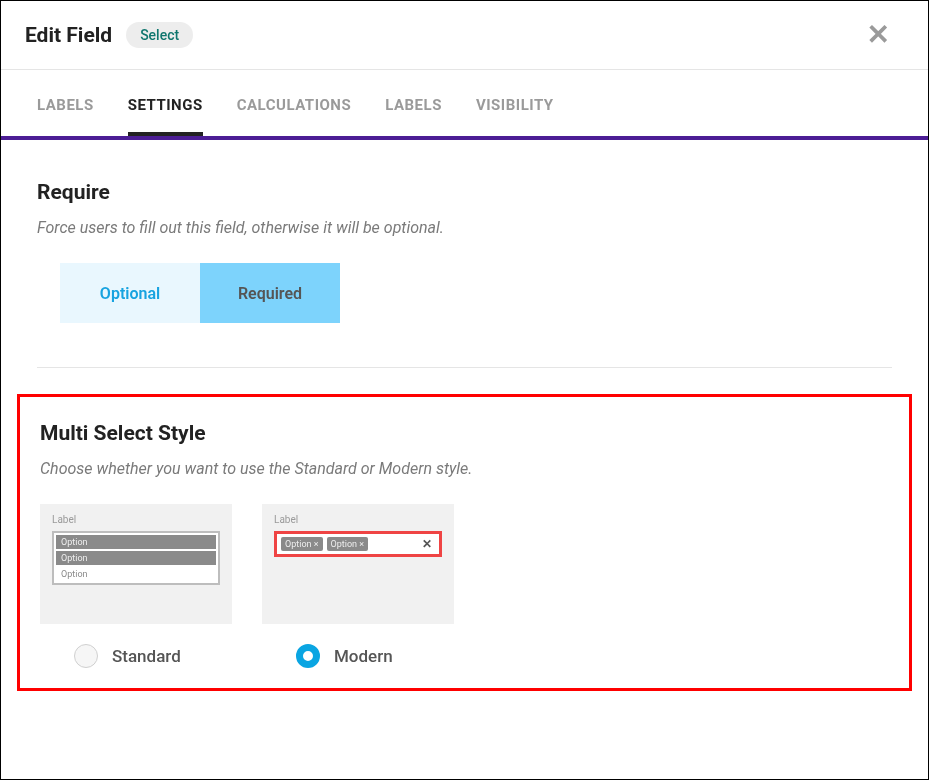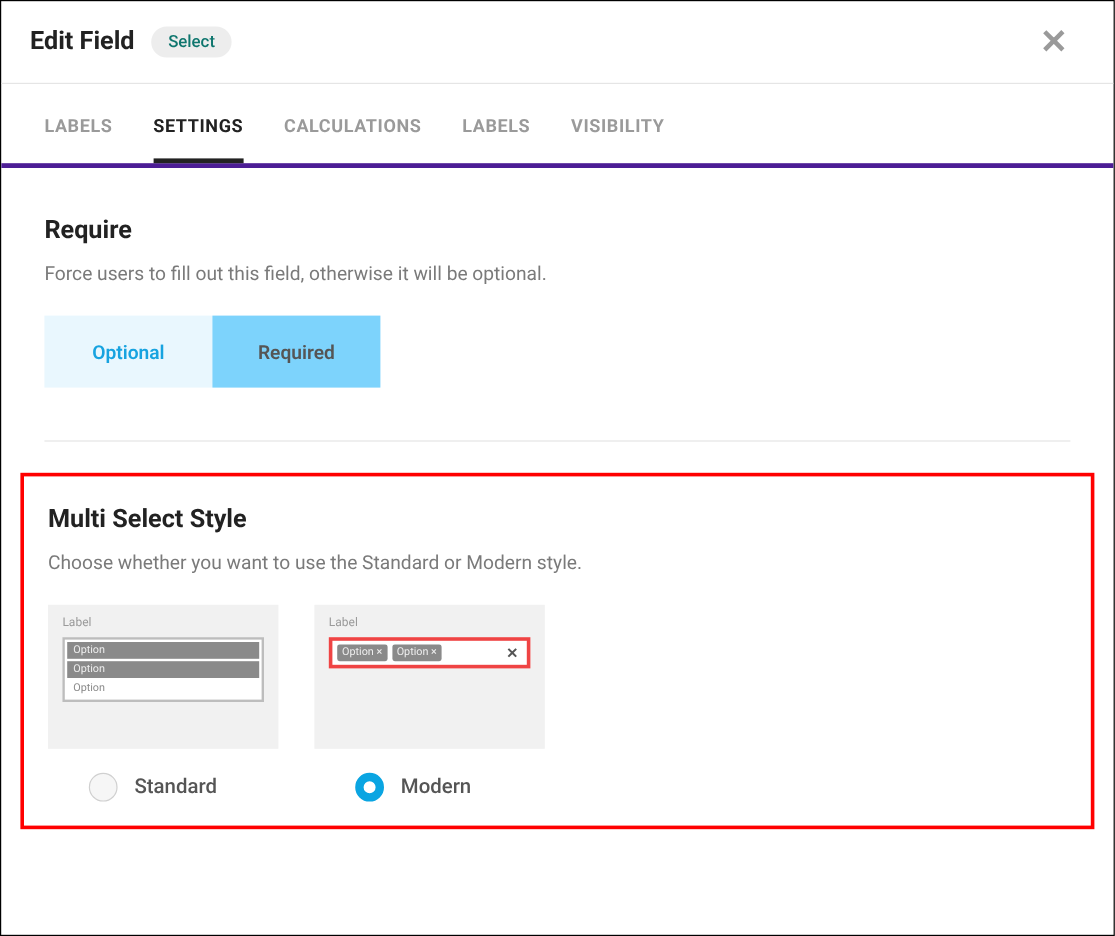--- a/index.html
+++ b/index.html
@@ -62,40 +62,42 @@
   .section-title {
     font-size: 21px;
     font-weight: 700;
     color: #222;
     margin-bottom: 14px;
   }
   .section-desc {
     font-size: 16px;
     color: #7a7a7a;
     margin-bottom: 26px;
+    font-style: italic;
   }
   .seg-group {
     display: flex;
     margin-bottom: 44px;
   }
   .seg-btn {
     width: 140px;
     height: 60px;
     display: flex;
     align-items: center;
     justify-content: center;
     font-size: 16px;
     font-weight: 600;
     color: #555;
     background: #7dd3fc;
     cursor: pointer;
   }
   .seg-btn.active {
     background: #e9f7fe;
     color: #17a3e0;
+    margin-left: 23px;
   }
   .divider {
     height: 1px;
     background: #e5e5e5;
     margin-bottom: 26px;
   }
   .highlight-box {
     border: 3px solid #ff0000;
     padding: 24px 20px 20px 20px;
     margin: 0 -20px;

